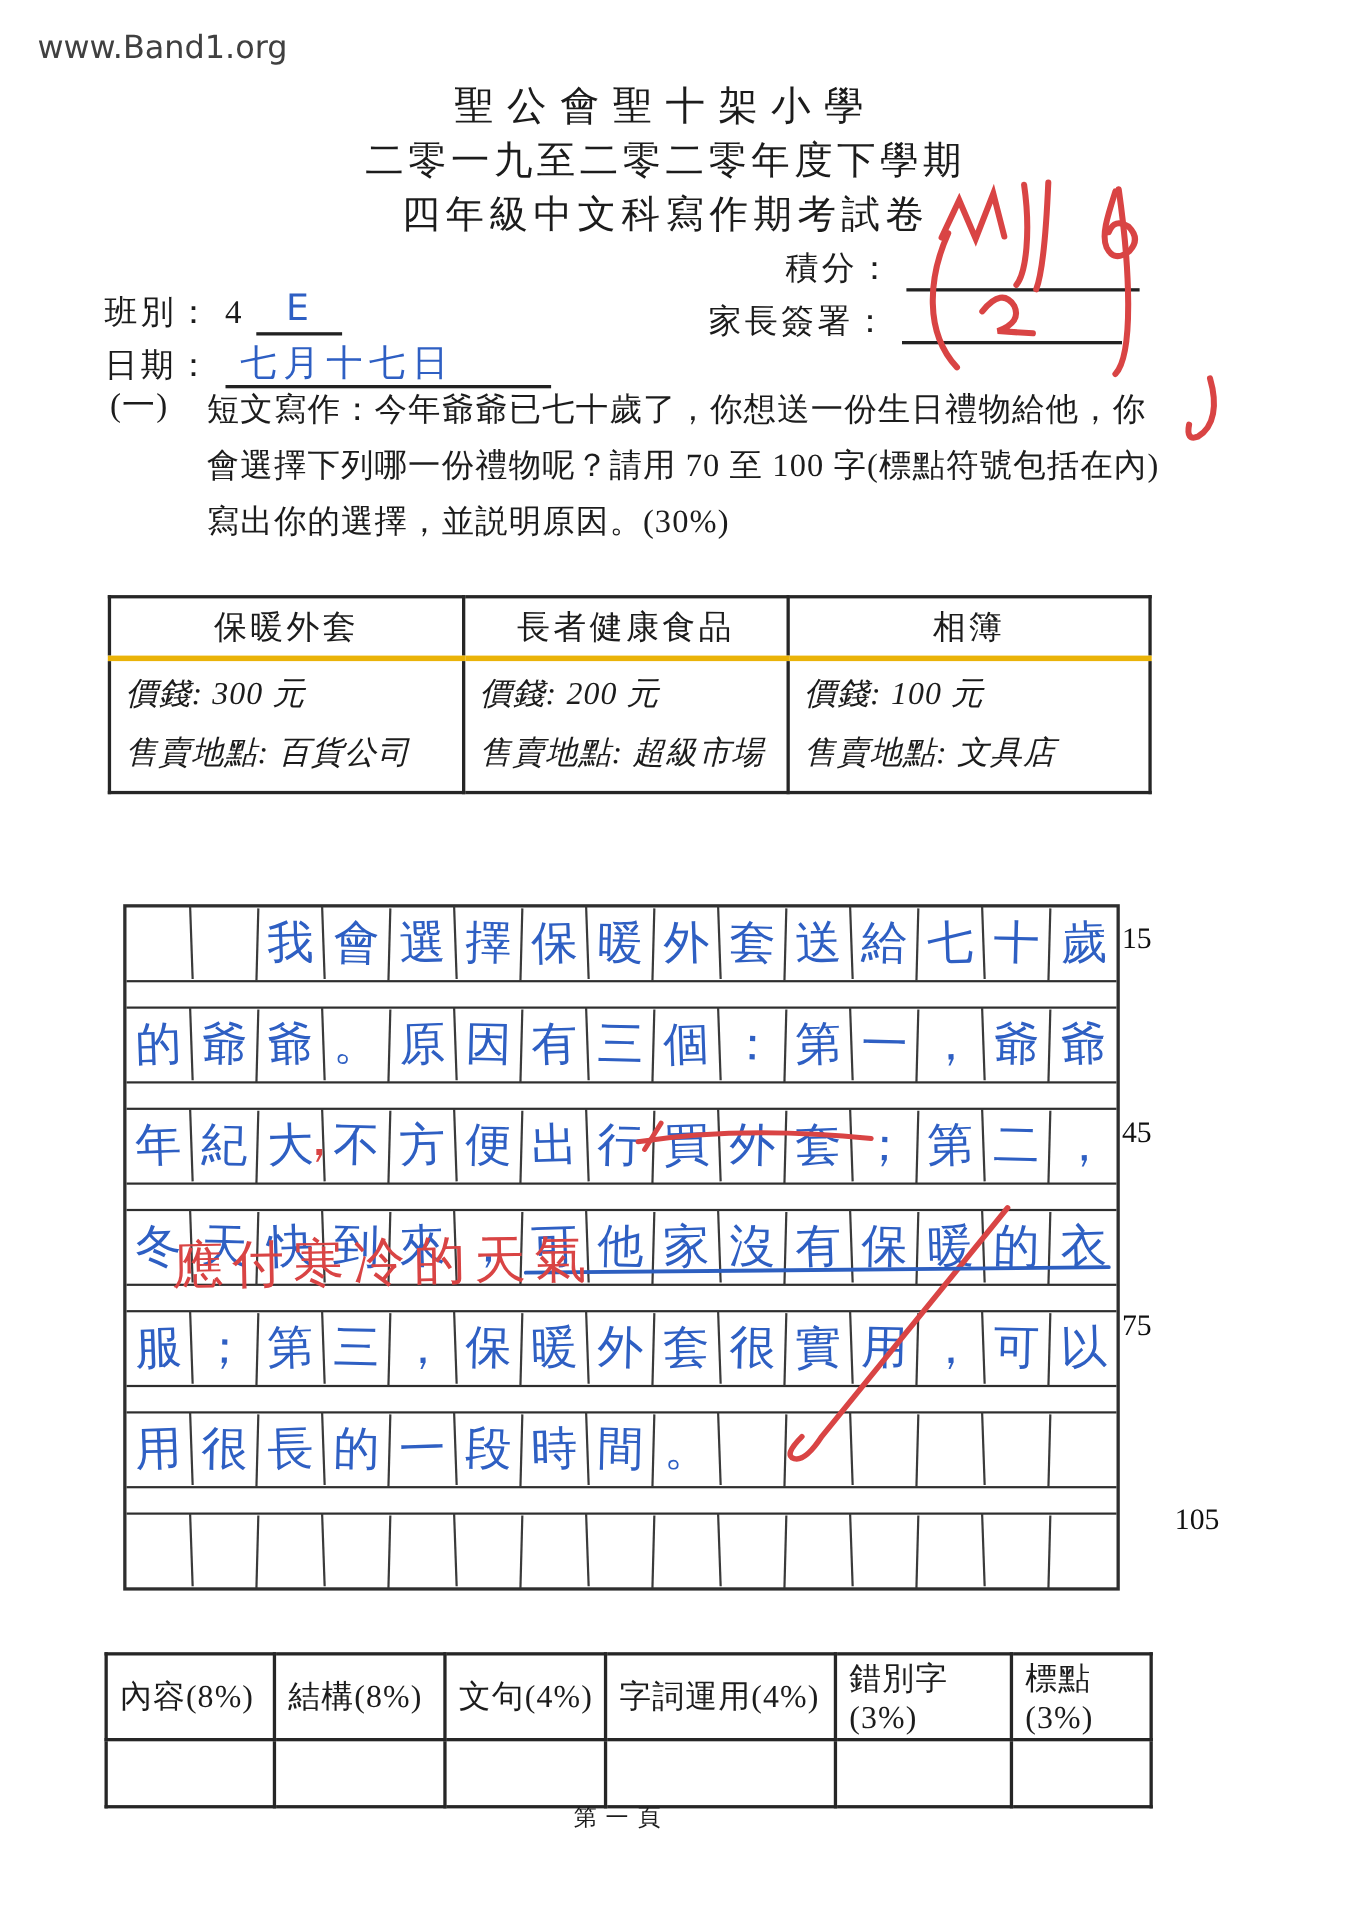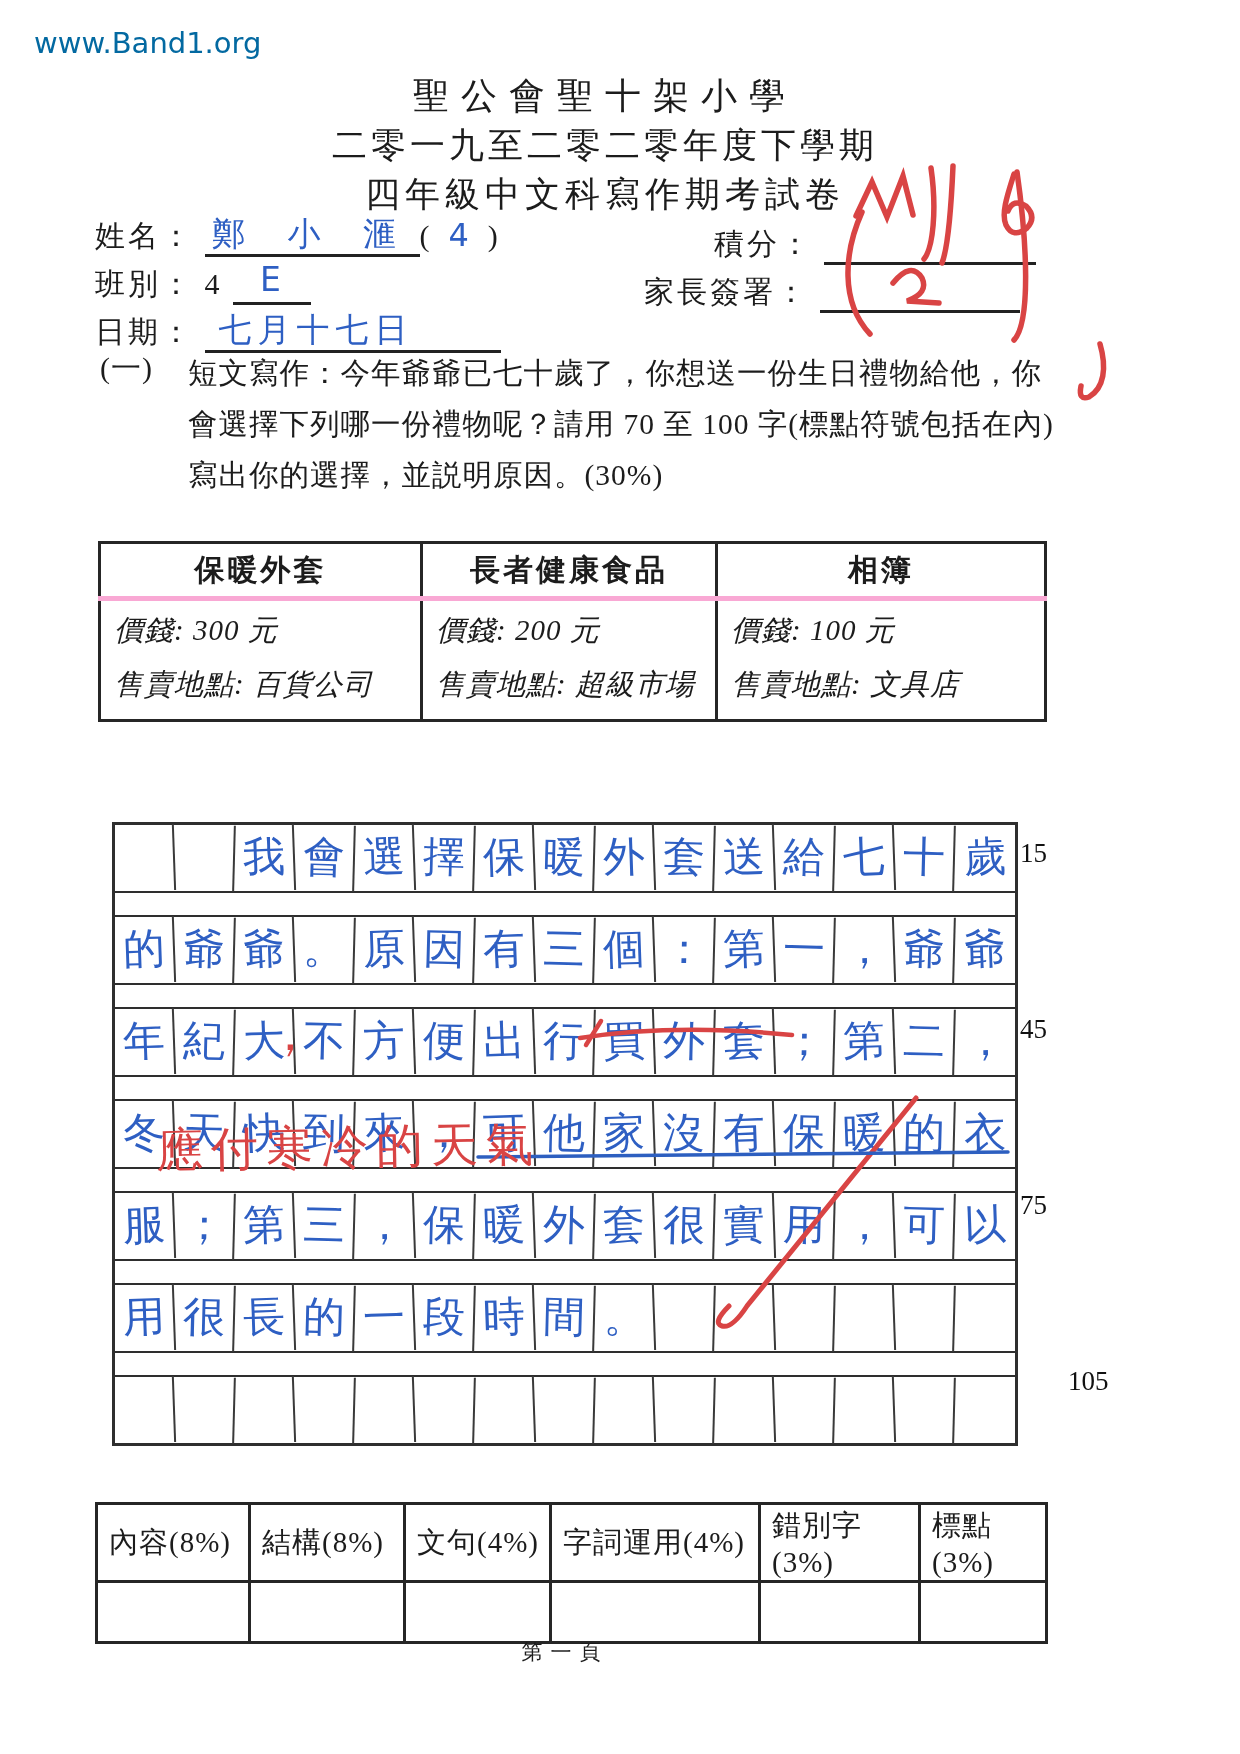--- a/index.html
+++ b/index.html
@@ -1,20 +1,20 @@
 <!DOCTYPE html>
 <html><head>
 <meta charset="utf-8">
 <style>
   html,body{margin:0;padding:0;background:#9a9a9a;}
   #page{position:relative;width:1240px;height:1754px;background:#ffffff;overflow:hidden;
         font-family:"Liberation Serif","DejaVu Serif",serif;color:#1c1c1c;}
   .abs{position:absolute;}
   
-  .watermark{left:34px;top:26px;font-family:"DejaVu Sans",sans-serif;font-size:29px;color:#0369a1;}
+  .watermark{left:34px;top:26px;font-family:"DejaVu Sans",sans-serif;font-size:29px;color:#404040;}
   
   .titles{left:0;top:72px;width:1210px;text-align:center;line-height:49px;}
   .t1{font-size:36px;letter-spacing:12px;}
   .t2{font-size:35px;letter-spacing:4px;}
   .t3{font-size:35px;letter-spacing:5px;}
   
   .irow{position:absolute;font-size:30px;letter-spacing:3px;white-space:nowrap;}
   .blank{display:inline-block;border-bottom:3px solid #222;vertical-align:bottom;text-align:center;height:42px;}
   .hand{font-family:"DejaVu Sans",sans-serif;color:#2e5fc3;}
   .name-blank{width:215px;letter-spacing:16px;font-size:33px;}
@@ -23,21 +23,21 @@
   .score-blank{width:212px;}
   .sign-blank{width:200px;}
   
   .question{left:100px;top:348px;width:960px;display:flex;}
   .qnum{font-size:30px;width:88px;flex:none;letter-spacing:1px;}
   .qlines{font-size:29.5px;line-height:51px;letter-spacing:1px;}
   
   table{border-collapse:collapse;table-layout:fixed;}
   .gift{left:98px;top:541px;width:946px;}
   .gift td,.gift th{border:3px solid #262626;font-weight:normal;}
-  .gift th{height:50px;font-size:30px;letter-spacing:3px;text-align:center;border-bottom:5px solid #f9a8d4;font-weight:bold;}
+  .gift th{height:50px;font-size:30px;letter-spacing:3px;text-align:center;border-bottom:5px solid #eab308;}
   .gift td{height:95px;vertical-align:top;font-size:29px;padding:10px 0 0 13px;letter-spacing:1px;font-style:italic;}
   .gift td div{margin-bottom:14px;}
   
   .grid{left:112px;top:822px;border:3px solid #2e2e2e;width:900px;}
   .cellrow{display:flex;height:66px;border-bottom:2px solid #2e2e2e;}
   .cellrow:last-child{border-bottom:none;}
   .strip{height:22px;border-bottom:2px solid #2e2e2e;}
   .cell{width:60px;flex:none;box-sizing:border-box;border-right:2px solid #3a3a3a;
         font-size:42px;line-height:64px;text-align:center;overflow:visible;}
   .cell:last-child{border-right:none;}
@@ -63,24 +63,20 @@
 <div id="page">
 
   <div class="abs watermark">www.Band1.org</div>
 
   <div class="abs titles">
     <div class="t1">聖公會聖十架小學</div>
     <div class="t2">二零一九至二零二零年度下學期</div>
     <div class="t3">四年級中文科寫作期考試卷</div>
   </div>
 
-  <div class="irow" style="left:95px;top:212px;">
-    <span>姓名：</span>
-    <span class="blank name-blank"><span class="hand">鄭 小 滙</span></span><span>(</span><span class="hand" style="font-size:32px;padding:0 16px;">4</span><span>)</span>
-  </div>
 
   <div class="irow" style="left:700px;top:220px;margin-left:14px;">
     <span>積分：</span>
     <span class="blank score-blank"></span>
   </div>
 
   <div class="irow" style="left:95px;top:260px;">
     <span>班別：</span>
     <span>4</span>
     <span class="blank class-blank"><span class="hand">E</span></span>

